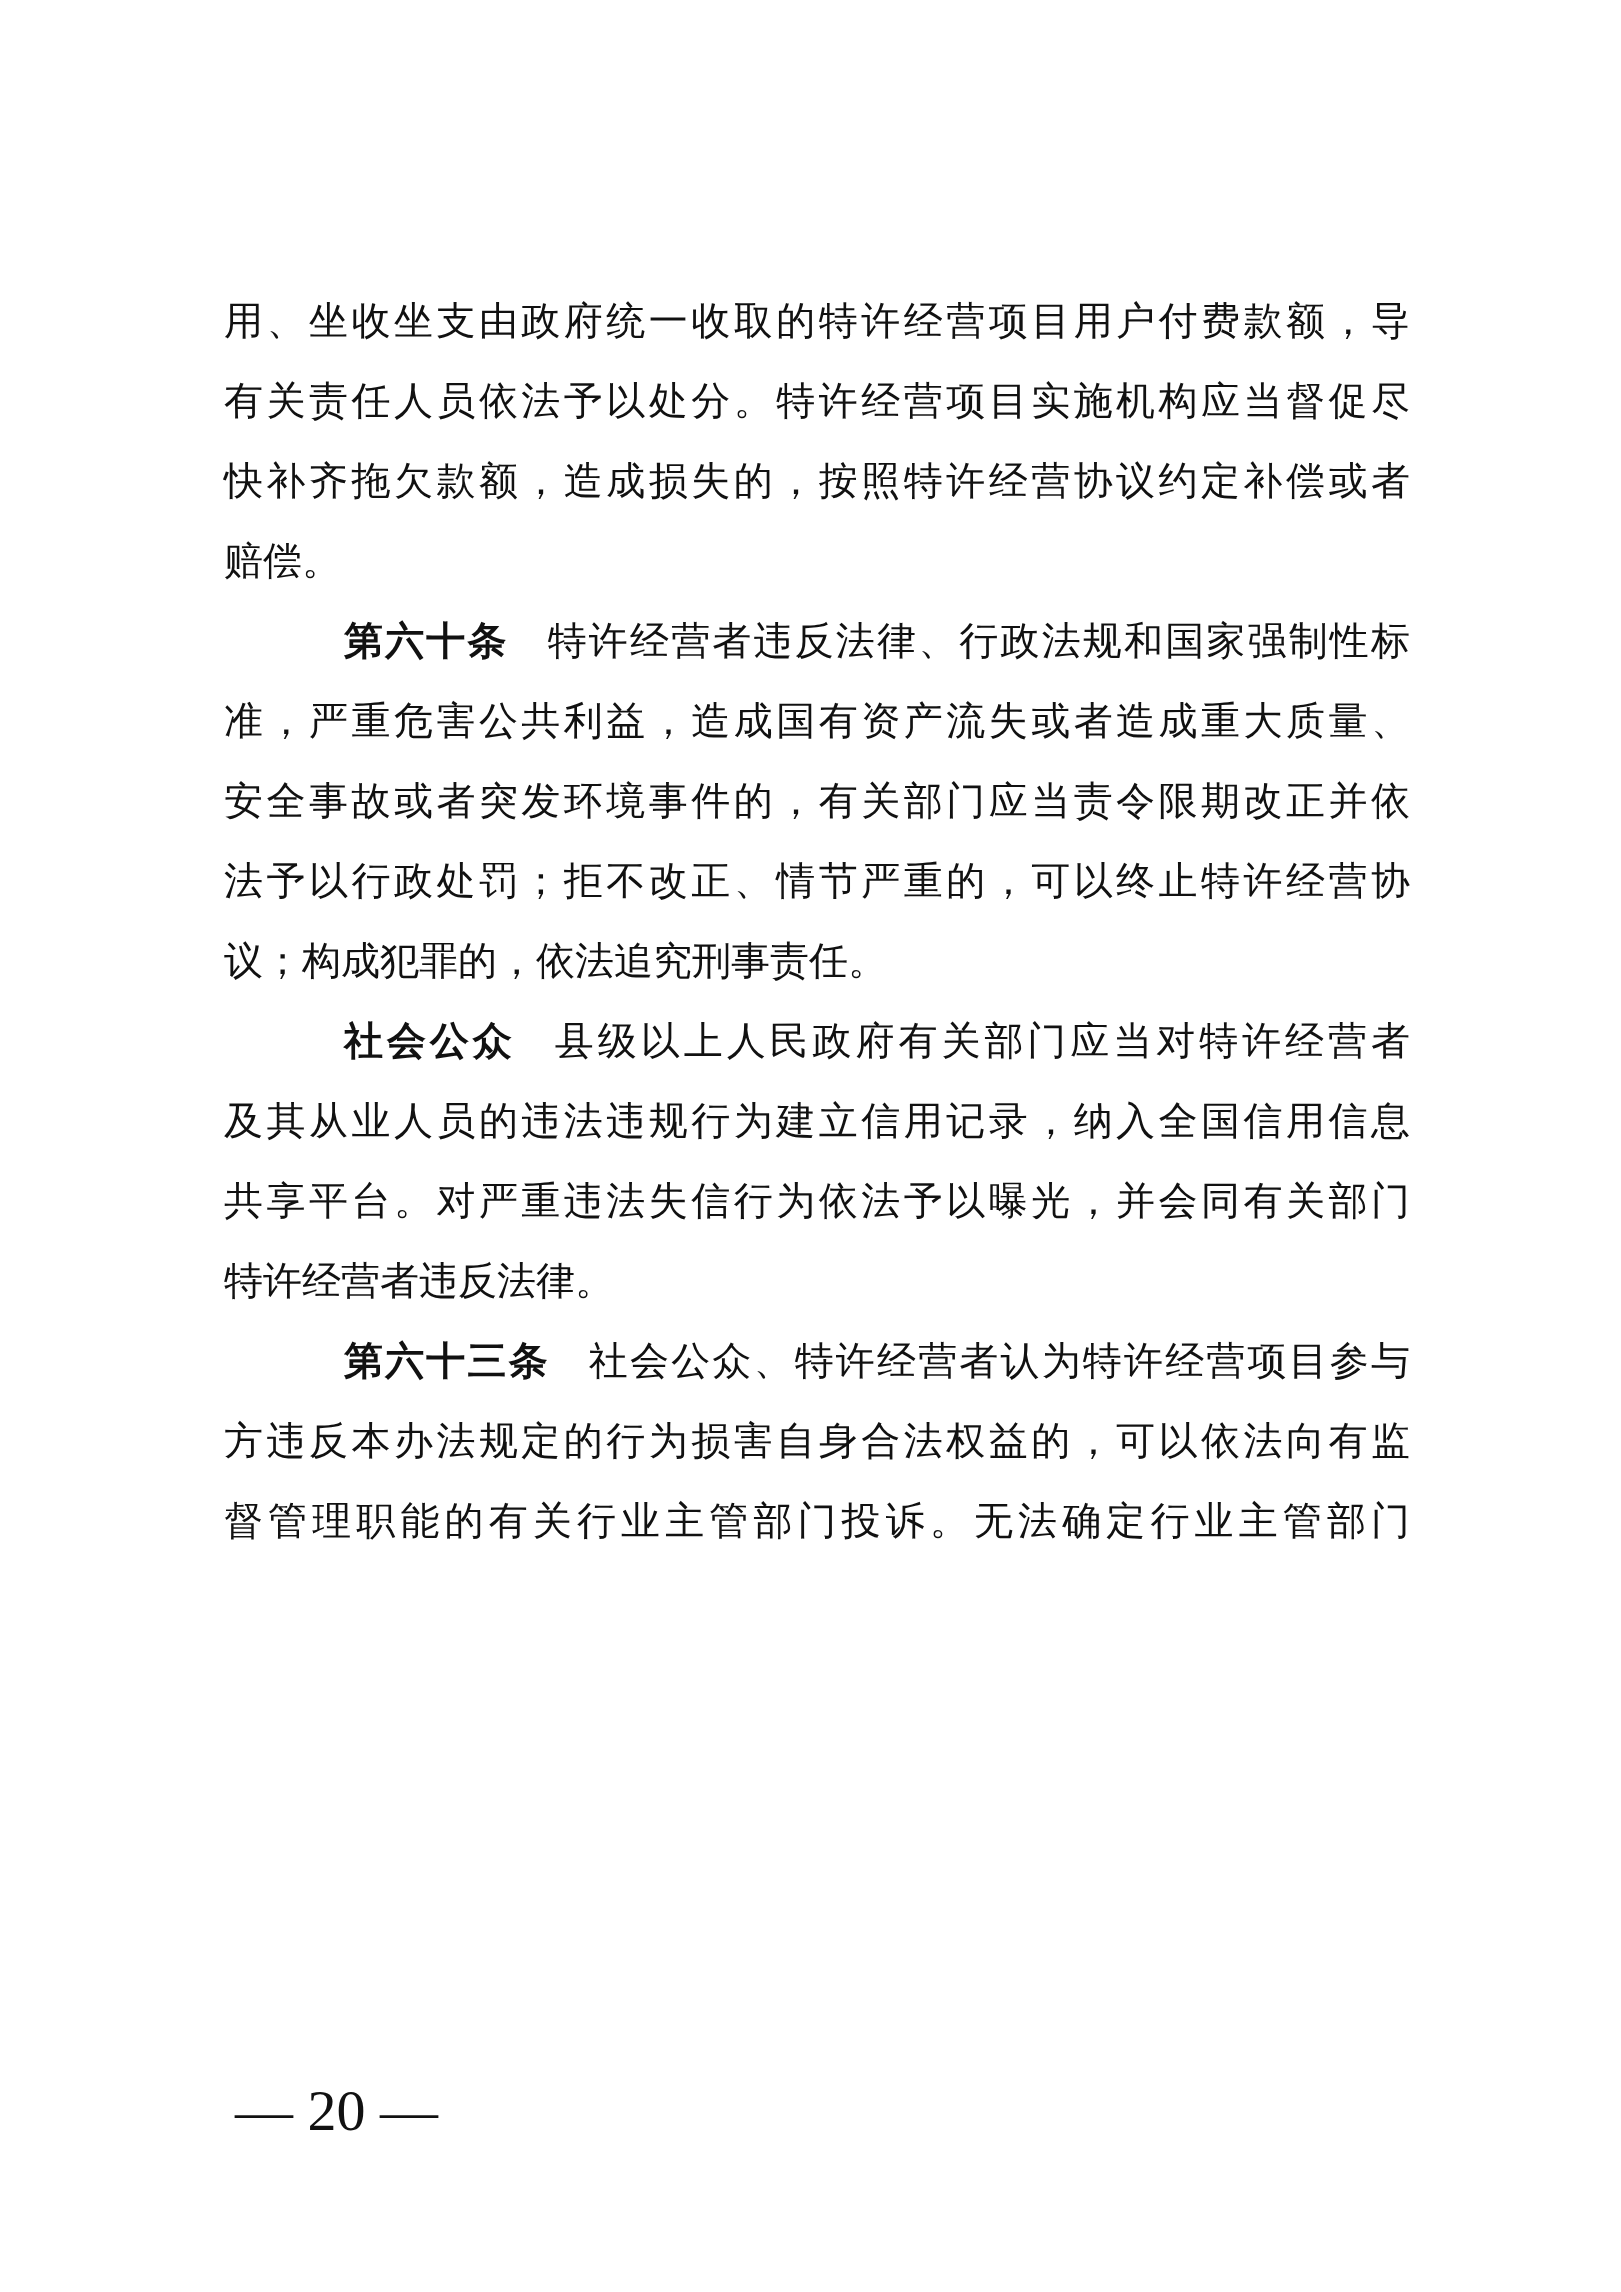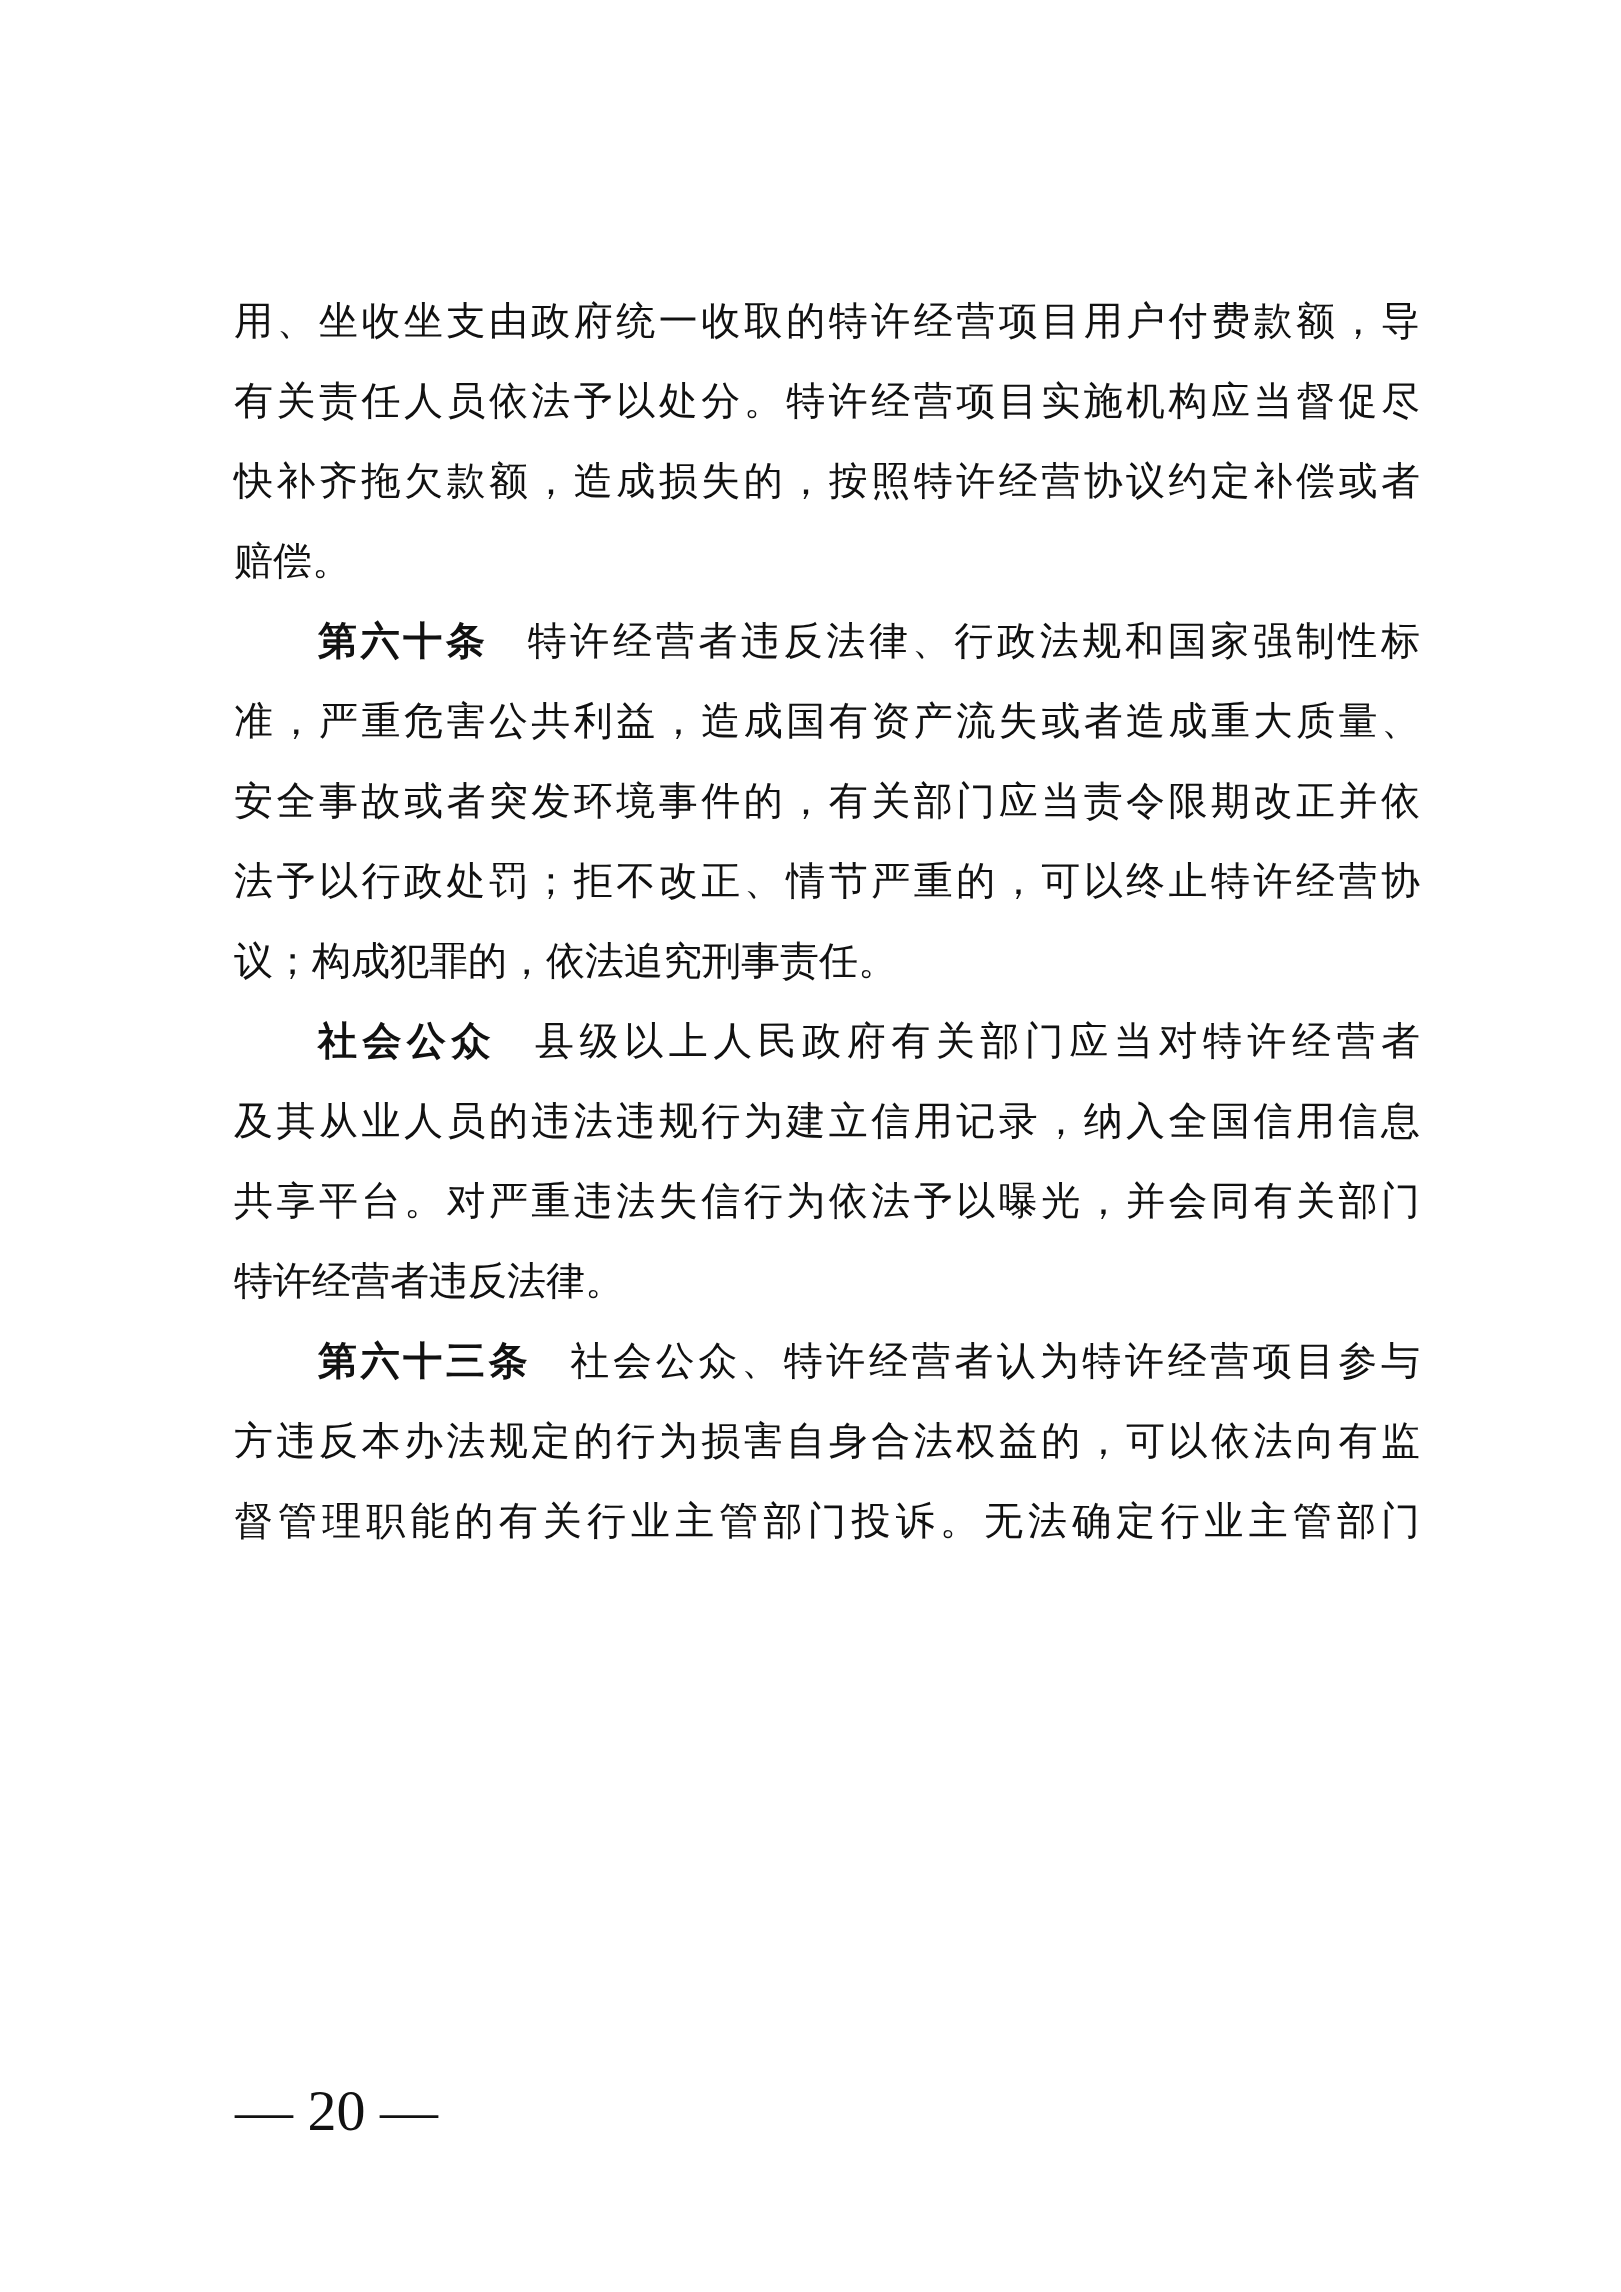--- a/index.html
+++ b/index.html
@@ -1,23 +1,23 @@
 <!DOCTYPE html>
 <html><head>
 <meta charset="utf-8">
 <style>
   html, body { margin: 0; padding: 0; background: #ffffff; }
   body { width: 1621px; height: 2293px; position: relative; overflow: hidden;
          font-family: "DejaVu Serif", "Liberation Serif", serif; color: #111; }
-  .page { position: absolute; left: 234px; top: 286px; width: 1186px; }
+  .page { position: absolute; left: 224px; top: 286px; width: 1186px; }
   .line { height: 80px; line-height: 69px; font-size: 39px; white-space: nowrap;
           text-align: justify; text-align-last: justify; letter-spacing: 0; }
   .line.last { text-align-last: left; }
   .indent { padding-left: 84px; }
-  .art { font-family: "DejaVu Sans", "Liberation Sans", sans-serif; font-weight: bold; margin-right: 39px; }
+  .art { font-family: "DejaVu Sans", "Liberation Sans", sans-serif; font-weight: bold; margin-right: 39px; margin-left: 36px; }
   .pageno { position: absolute; left: 235px; top: 2086px; font-size: 58px; line-height: 49px;
             font-family: "Liberation Serif", "DejaVu Serif", serif; }
 </style>
 </head>
 <body>
 
 <div class="page">
 
   <div>
     <div class="line">用、坐收坐支由政府统一收取的特许经营项目用户付费款额，导</div>

